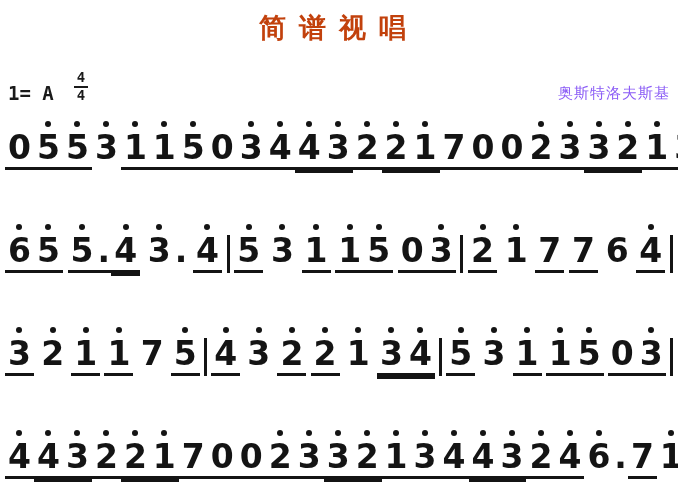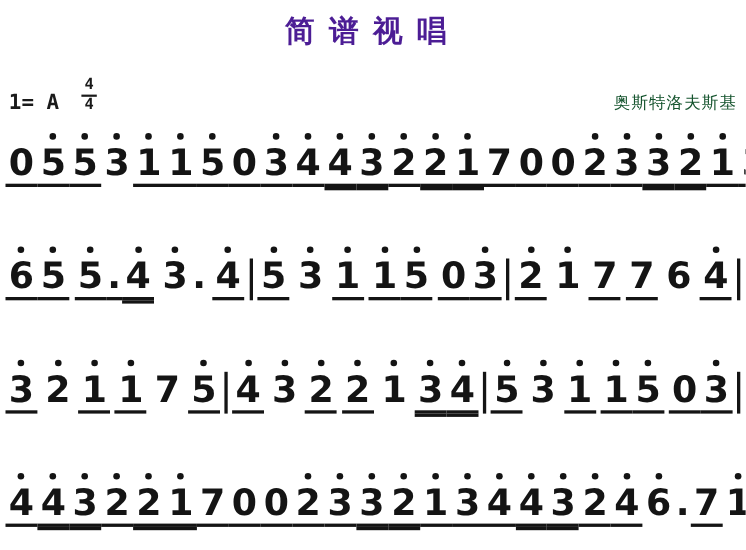--- a/index.html
+++ b/index.html
@@ -3,35 +3,35 @@
 <meta charset="utf-8">
 <style>
   html,body { margin:0; padding:0; background:#fff; }
   .page {
     position:relative; width:678px; height:500px; background:#fff;
     overflow:hidden; font-family:"DejaVu Sans", sans-serif; color:#000;
   }
   .title {
     margin:10px 0 0 0; text-align:center;
     font-size:27px; font-weight:bold; letter-spacing:13px;
-    font-family:"DejaVu Sans", sans-serif; color:#4c1d95;
+    font-family:"DejaVu Sans", sans-serif; color:#c2410c;
   }
   .meta { display:flex; justify-content:space-between; align-items:flex-end;
           padding:0 8px; margin-top:24px; }
   .meta-left { display:flex; flex-direction:column; }
   .key-line { display:flex; align-items:flex-end; gap:20px;
               font-family:"DejaVu Sans Mono", monospace;
               font-weight:bold; font-size:19px; color:#1a1a1a; }
   .frac { display:inline-flex; flex-direction:column; align-items:center;
           font-size:14px; line-height:1.1; font-weight:bold; }
   .frac .num { border-bottom:2px solid #1a1a1a; padding:0 3px 1px; }
   .frac .den { padding:0 3px; }
   .tempo { margin-top:7px; font-family:"DejaVu Serif", serif;
            font-size:15px; color:#828282; letter-spacing:3px; }
-  .composer { font-size:15px; color:#14532d; letter-spacing:1px;
+  .composer { font-size:15px; color:#8b5cf6; letter-spacing:1px;
               font-family:"DejaVu Serif", serif; padding-bottom:1px; }
 
   .score { margin-top:12px; }
   .music-line {
     display:flex; justify-content:space-between; align-items:flex-end;
     padding:15px 5px 9px; margin-bottom:40px;
   }
   .unit { display:flex; align-items:flex-end; }
   .note {
     position:relative; display:inline-block; line-height:1;

